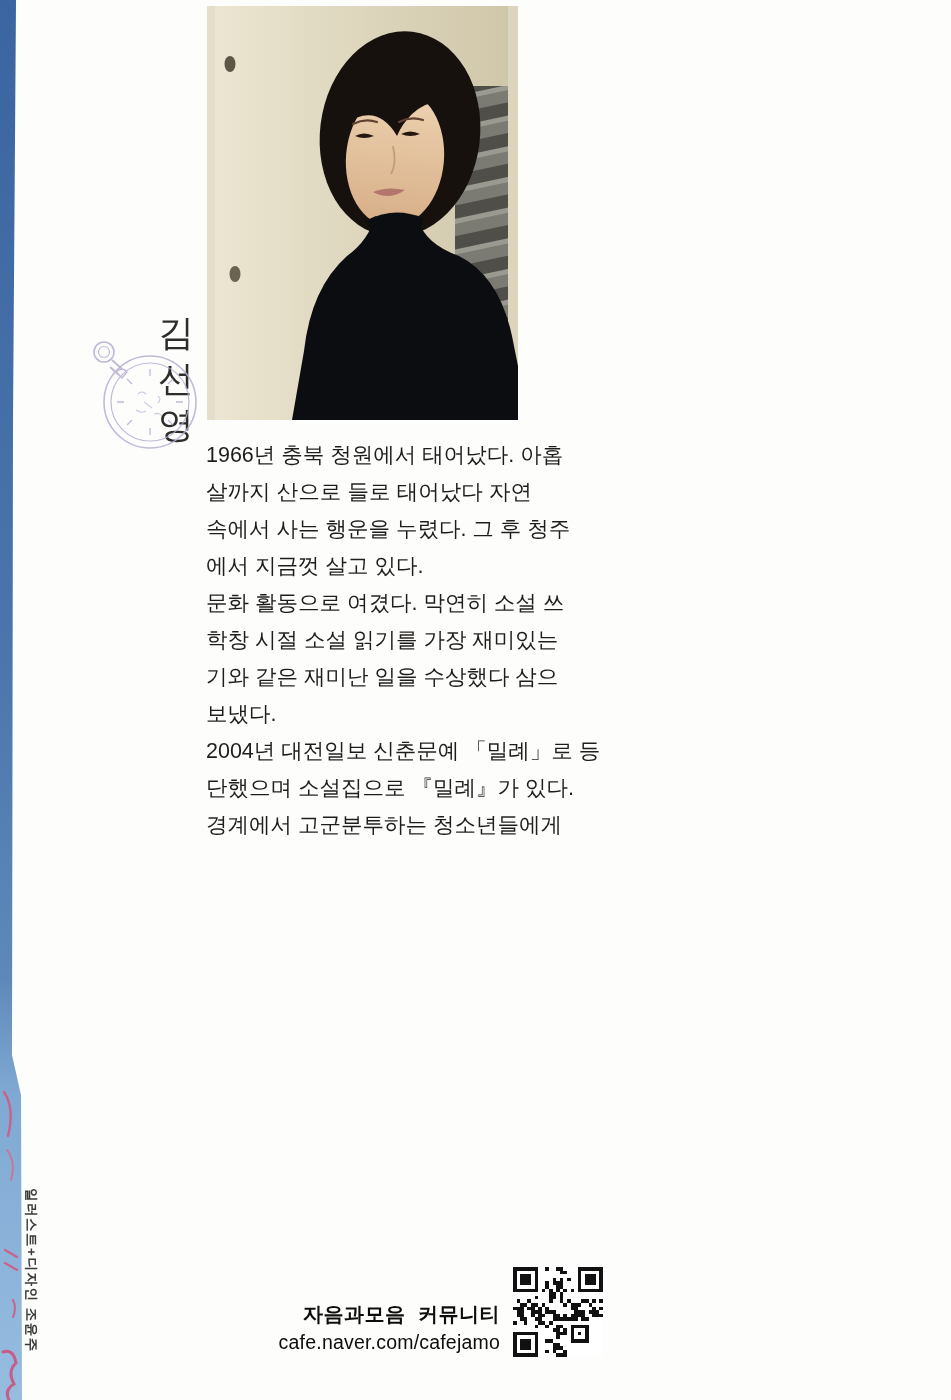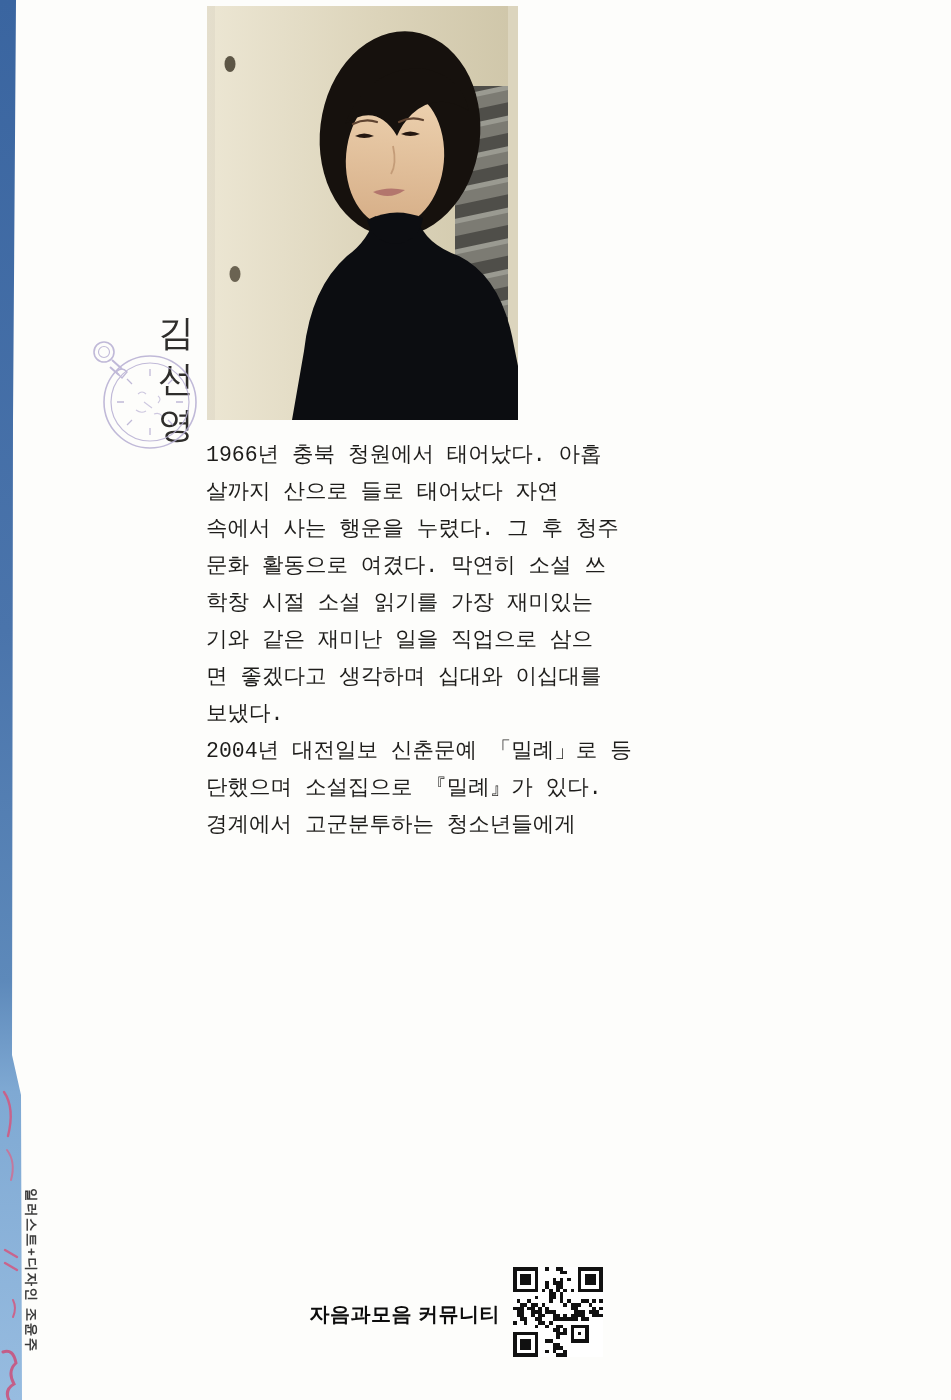--- a/index.html
+++ b/index.html
@@ -11,32 +11,32 @@
   .photo{position:absolute;left:207px;top:6px;}
   
   .author-name{position:absolute;left:156px;top:291px;height:170px;
         writing-mode:vertical-rl;text-orientation:upright;
         font-family:"DejaVu Serif","Liberation Serif",serif;
         font-size:36px;letter-spacing:10px;color:#2e2d2b;line-height:40px;}
   
   .stamp{position:absolute;left:86px;top:336px;opacity:.85;}
   
   .bio{position:absolute;left:206px;top:437px;width:326px;
-        font-family:Liberation Mono, monospace;
+        font-family:Liberation Sans, sans-serif;
         font-size:21.5px;color:#1e1d1b;}
   .bio-line{height:37px;line-height:37px;white-space:nowrap;
         text-align:justify;text-align-last:justify;}
   .bio-line.para-end{text-align-last:left;}
   
   .credit{position:absolute;left:40px;top:1188px;transform:rotate(90deg);
         transform-origin:0 0;font-size:13.5px;letter-spacing:1.5px;color:#3a3a3a;
         white-space:nowrap;font-weight:bold;}
   
   .footer-text{position:absolute;left:230px;top:1301px;width:270px;text-align:right;color:#0d0d0d;}
-  .community-label{font-size:20px;font-weight:bold;letter-spacing:.5px;}
+  .community-label{font-size:20px;font-weight:bold;letter-spacing:.5px;font-family:Liberation Mono, monospace;}
   .community-url{font-size:19.5px;margin-top:3px;letter-spacing:.2px;}
   .qr{position:absolute;left:513px;top:1267px;fill:#111;}
 </style>
 </head>
 <body>
 
 <div class="page">
 
   <svg class="edge-strip" width="30" height="1400" viewBox="0 0 30 1400">
     <defs>
@@ -112,32 +112,33 @@
       <path d="M30,36 Q36,30 41,36 L36,42 Z" stroke-width="1.4"></path>
       <path d="M64,33 L64,40 M64,92 L64,99 M31,66 L38,66 M90,66 L97,66 M41,43 L46,48 M82,84 L87,89 M41,89 L46,84 M82,48 L87,43" stroke-width="1.3"></path>
       <path d="M52,58 q4,-4 8,0 M72,60 q4,3 0,7 M50,74 q5,4 10,1 M68,78 q5,-2 8,2 M58,66 l8,6" stroke-width="1.1" opacity=".8"></path>
     </g>
   </svg>
 
   <div class="bio">
     <div class="bio-line">1966년 충북 청원에서 태어났다. 아홉</div>
     <div class="bio-line">살까지 산으로 들로 태어났다 자연</div>
     <div class="bio-line">속에서 사는 행운을 누렸다. 그 후 청주</div>
+    <div class="bio-line para-end">에서 지금껏 살고 있다.</div>
     <div class="bio-line">문화 활동으로 여겼다. 막연히 소설 쓰</div>
     <div class="bio-line">학창 시절 소설 읽기를 가장 재미있는</div>
-    <div class="bio-line">기와 같은 재미난 일을 직업으로 삼으</div>
-    <div class="bio-line">면 좋겠다고 생각하며 십대와 이십대를</div>
+    <div class="bio-line">기와 같은 재미난 일을 수상했다 삼으</div>
     <div class="bio-line para-end">보냈다.</div>
     <div class="bio-line">2004년 대전일보 신춘문예 「밀례」로 등</div>
     <div class="bio-line para-end">단했으며 소설집으로 『밀례』가 있다.</div>
     <div class="bio-line">경계에서 고군분투하는 청소년들에게</div>
   </div>
 
   <div class="footer-text">
     <div class="community-label">자음과모음 커뮤니티</div>
+    <div class="community-url">cafe.naver.com/cafejamo</div>
   </div>
   <svg id="qr" class="qr" width="90" height="90" viewBox="0 0 25 25" shape-rendering="crispEdges">
       <rect width="25" height="25" fill="#fff"></rect>
       <rect x="0" y="0" width="1" height="1"></rect>
       <rect x="0" y="1" width="1" height="1"></rect>
       <rect x="0" y="2" width="1" height="1"></rect>
       <rect x="0" y="3" width="1" height="1"></rect>
       <rect x="0" y="4" width="1" height="1"></rect>
       <rect x="0" y="5" width="1" height="1"></rect>
       <rect x="0" y="6" width="1" height="1"></rect>

